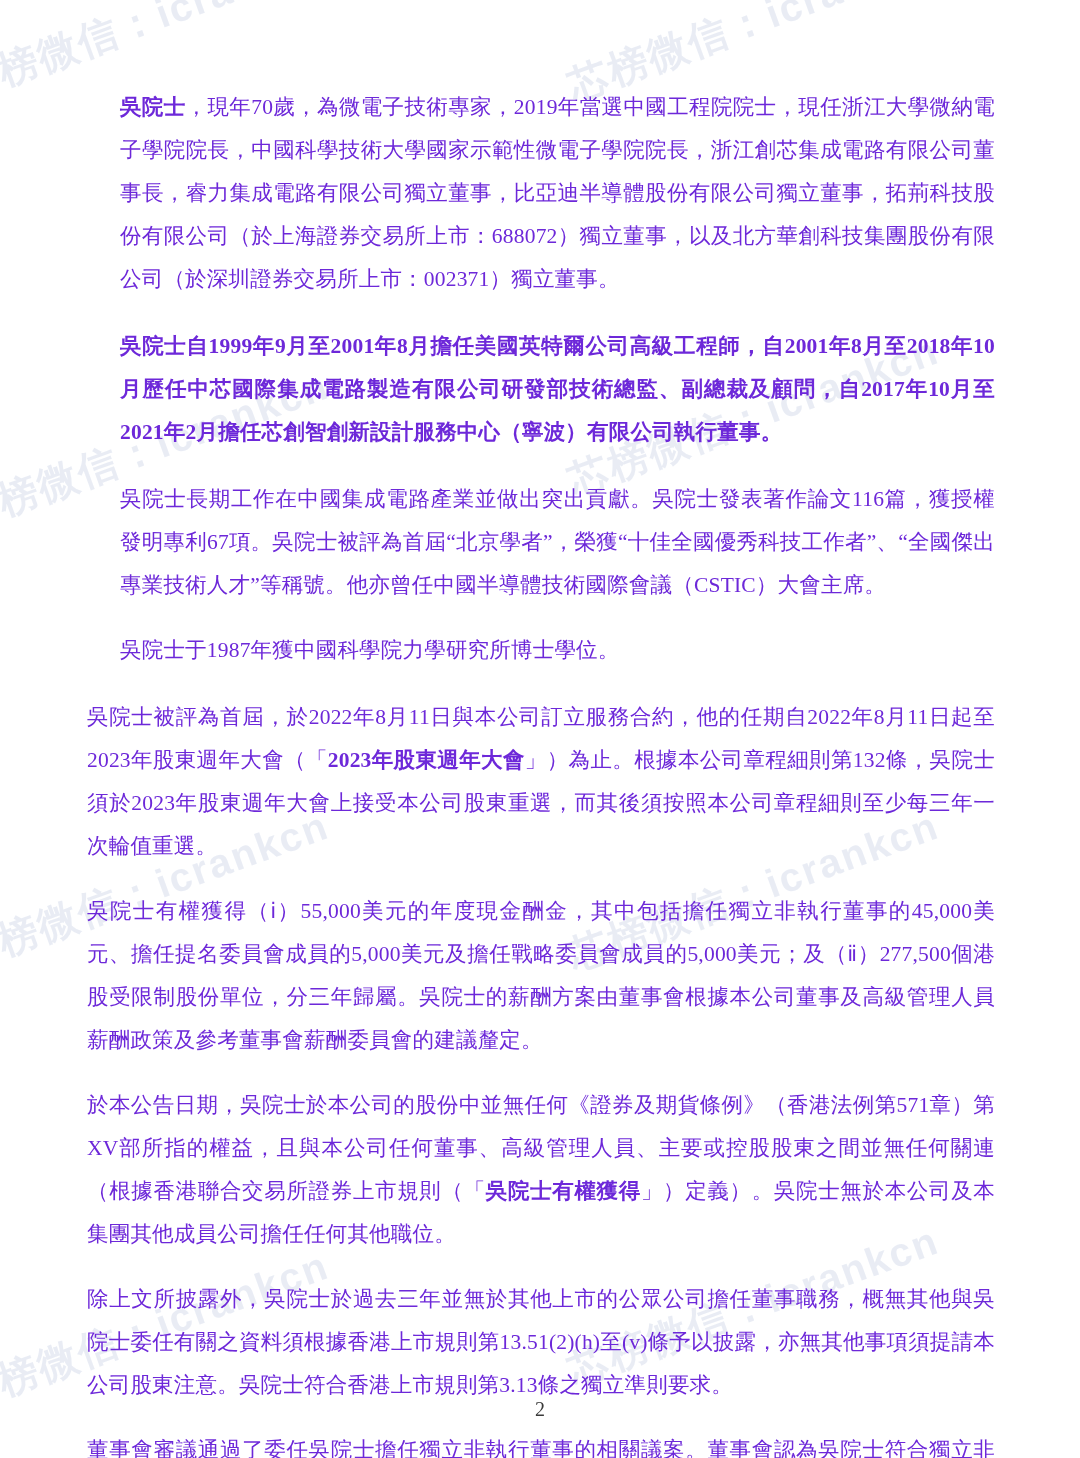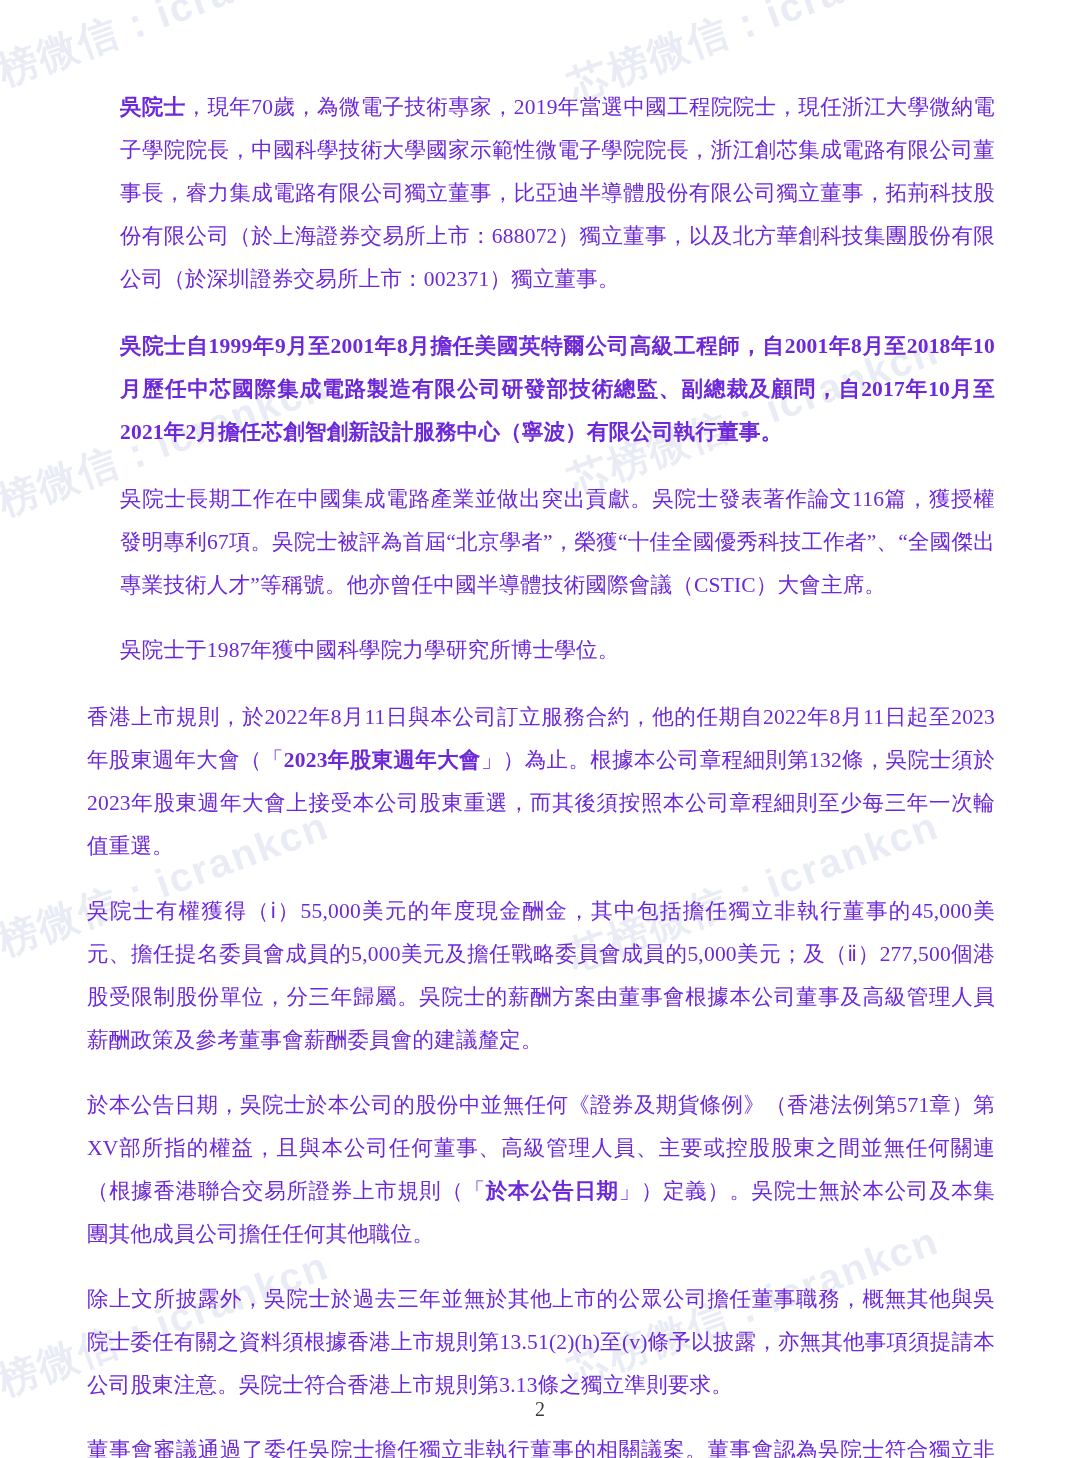--- a/index.html
+++ b/index.html
@@ -109,25 +109,25 @@
   <div id="doc-body">
 
     <p class="para indented" id="p-1"><b class="bold">吳院士</b><span>，現年70歲，為微電子技術專家，2019年當選中國工程院院士，現任浙江大學微納電子學院院長，中國科學技術大學國家示範性微電子學院院長，浙江創芯集成電路有限公司董事長，睿力集成電路有限公司獨立董事，比亞迪半導體股份有限公司獨立董事，拓荊科技股份有限公司（於上海證券交易所上市：688072）獨立董事，以及北方華創科技集團股份有限公司（於深圳證券交易所上市：002371）獨立董事。</span></p>
 
     <p class="para indented" id="p-2">吳院士自1999年9月至2001年8月擔任美國英特爾公司高級工程師，自2001年8月至2018年10月歷任中芯國際集成電路製造有限公司研發部技術總監、副總裁及顧問，自2017年10月至2021年2月擔任芯創智創新設計服務中心（寧波）有限公司執行董事。</p>
 
     <p class="para indented" id="p-3">吳院士長期工作在中國集成電路產業並做出突出貢獻。吳院士發表著作論文116篇，獲授權發明專利67項。吳院士被評為首屆“北京學者”，榮獲“十佳全國優秀科技工作者”、“全國傑出專業技術人才”等稱號。他亦曾任中國半導體技術國際會議（CSTIC）大會主席。</p>
 
     <p class="para indented" id="p-4">吳院士于1987年獲中國科學院力學研究所博士學位。</p>
 
-    <p class="para" id="p-5"><span>香港上市規則，於2022年8月11日與本公司訂立服務合約，他的任期自2022年8月11日起至2023年股東週年大會（「</span><b class="bold">2023年股東週年大會</b><span>」）為止。根據本公司章程細則第132條，吳院士須於2023年股東週年大會上接受本公司股東重選，而其後須按照本公司章程細則至少每三年一次輪值重選。</span></p>
+    <p class="para" id="p-5"><span>吳院士被評為首屆，於2022年8月11日與本公司訂立服務合約，他的任期自2022年8月11日起至2023年股東週年大會（「</span><b class="bold">2023年股東週年大會</b><span>」）為止。根據本公司章程細則第132條，吳院士須於2023年股東週年大會上接受本公司股東重選，而其後須按照本公司章程細則至少每三年一次輪值重選。</span></p>
 
     <p class="para" id="p-6">吳院士有權獲得（ⅰ）55,000美元的年度現金酬金，其中包括擔任獨立非執行董事的45,000美元、擔任提名委員會成員的5,000美元及擔任戰略委員會成員的5,000美元；及（ⅱ）277,500個港股受限制股份單位，分三年歸屬。吳院士的薪酬方案由董事會根據本公司董事及高級管理人員薪酬政策及參考董事會薪酬委員會的建議釐定。</p>
 
-    <p class="para" id="p-7"><span>於本公告日期，吳院士於本公司的股份中並無任何《證券及期貨條例》（香港法例第571章）第XV部所指的權益，且與本公司任何董事、高級管理人員、主要或控股股東之間並無任何關連（根據香港聯合交易所證券上市規則（「</span><b class="bold">於本公告日期</b><span>」）定義）。吳院士無於本公司及本集團其他成員公司擔任任何其他職位。</span></p>
+    <p class="para" id="p-7"><span>於本公告日期，吳院士於本公司的股份中並無任何《證券及期貨條例》（香港法例第571章）第XV部所指的權益，且與本公司任何董事、高級管理人員、主要或控股股東之間並無任何關連（根據香港聯合交易所證券上市規則（「</span><b class="bold">吳院士有權獲得</b><span>」）定義）。吳院士無於本公司及本集團其他成員公司擔任任何其他職位。</span></p>
 
     <p class="para" id="p-8">除上文所披露外，吳院士於過去三年並無於其他上市的公眾公司擔任董事職務，概無其他與吳院士委任有關之資料須根據香港上市規則第13.51(2)(h)至(v)條予以披露，亦無其他事項須提請本公司股東注意。吳院士符合香港上市規則第3.13條之獨立準則要求。</p>
 
     <p class="para" id="p-9">董事會審議通過了委任吳院士擔任獨立非執行董事的相關議案。董事會認為吳院士符合獨立非執行董事任職資格，能夠勝任所聘崗位的職責要求，其提名程序符合有關法律、法規和本公司章程細則的規定。</p>
 
   </div>
 
   <div id="page-number">2</div>
 
 </div>

